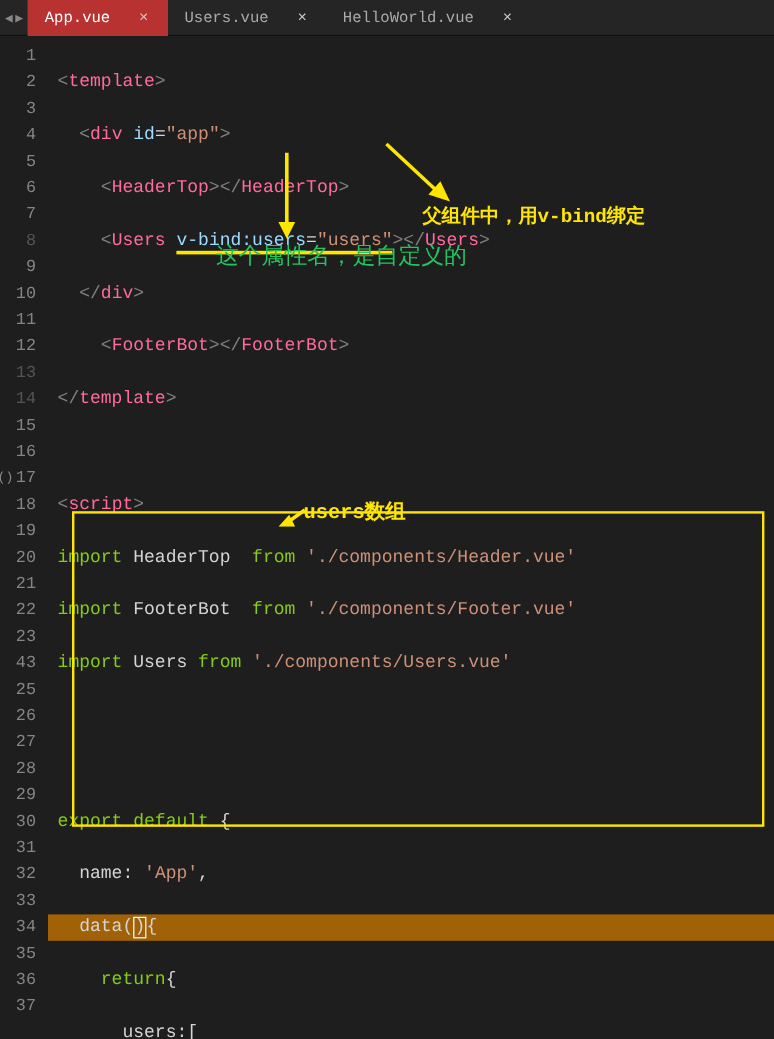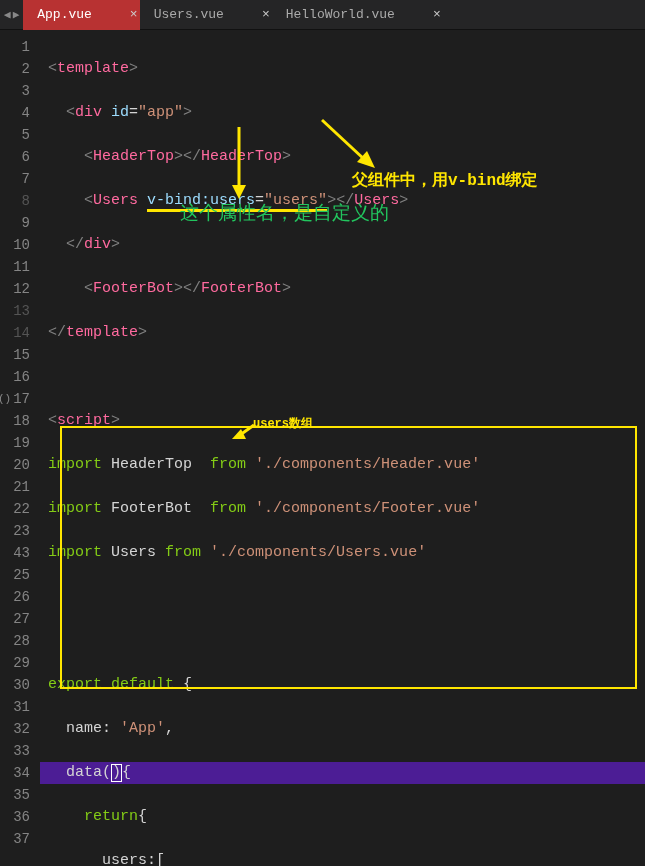--- a/index.html
+++ b/index.html
@@ -22,23 +22,23 @@
     display: flex;
     gap: 2px;
     padding: 0 4px;
     color: #888;
     font-size: 11px;
   }
   .tab {
     display: flex;
     align-items: center;
     height: 30px;
-    padding: 0 2px 0 14px;
+    padding: 0 16px 0 14px;
     color: #aaa;
-    gap: 38px;
+    gap: 24px;
     font-size: 13px;
     cursor: pointer;
   }
   .tab.active {
     background: #b83232;
     color: #fff;
   }
   .tab-close {
     font-size: 13px;
     color: #ccc;
@@ -75,21 +75,21 @@
   }
   .code {
     flex: 1;
     padding-top: 6px;
     white-space: pre;
     line-height: 22px;
     font-size: 15px;
     position: relative;
   }
   .row { height: 22px; padding-left: 8px; }
-  .row.hl { background: #4c1d95; }
+  .row.hl { background: #a16207; }
   .c-gray { color: #808080; }
   .c-tag { color: #ff6a9f; }
   .c-attr { color: #9cdcfe; }
   .c-val  { color: #ce9178; }
   .c-key  { color: #84cc16; }
   .c-id   { color: #d4d4d4; }
   .c-str  { color: #ce9178; }
   .c-punc { color: #d4d4d4; }
   .underline-yellow { border-bottom: 3px solid #ffe600; padding-bottom: 0; }
   .cursor-box { border: 1px solid #fff; display: inline-block; line-height: 16px; }
@@ -97,21 +97,21 @@
   
   .anno-box {
     position: absolute;
     left: 60px; top: 396px;
     width: 577px; height: 263px;
     border: 2px solid #ffe600;
     pointer-events: none;
   }
   .anno-label1 {
     position: absolute; left: 253px; top: 385px;
-    color: #ffe600; font-size: 12px; font-weight: bold;
+    color: #ffe600; font-size: 17px; font-weight: bold;
     pointer-events: none;
     font-family: Liberation Mono, monospace;
   }
   .anno-label2 {
     position: absolute; left: 352px; top: 140px;
     color: #ffe600; font-size: 16px; font-weight: bold;
     pointer-events: none;
     font-family: Liberation Mono, monospace;
   }
   .anno-label3 {

